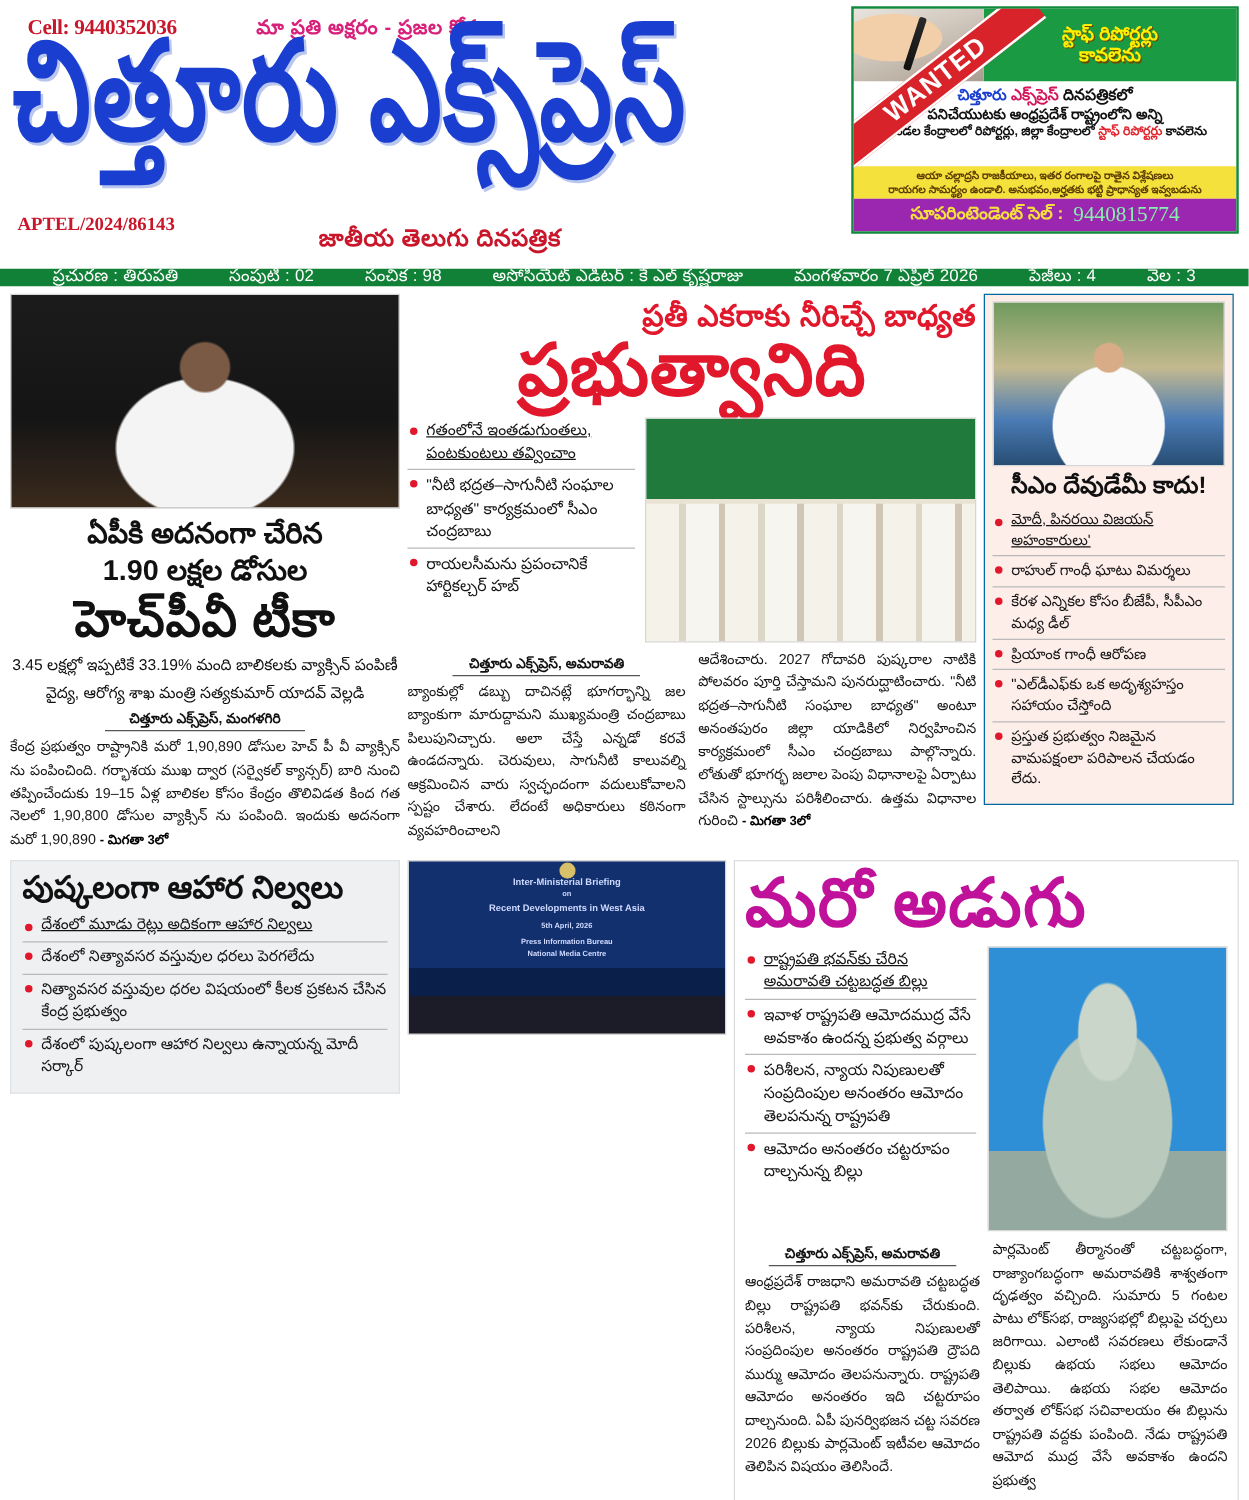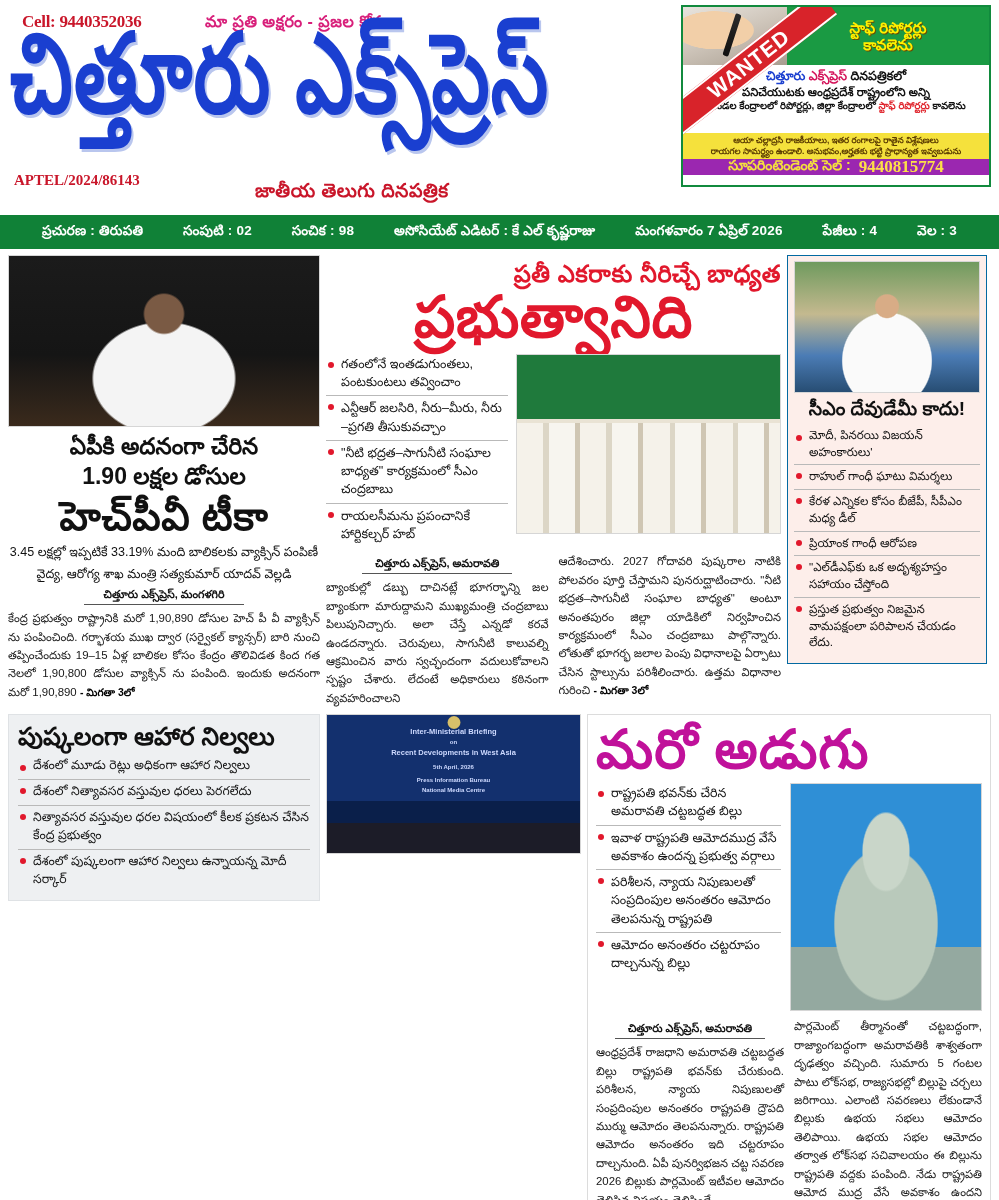--- a/index.html
+++ b/index.html
@@ -115,49 +115,49 @@
   .wa-l3 .red { color: #e0262e; }
   .wa-yellow {
     background: #f5e13c;
     padding: 2px 4px;
     font-size: 8.5px; font-weight: bold;
     color: #5a3b00; line-height: 1.3; text-align: center;
   }
   .wa-purple {
     background: #9b27b0;
     display: flex; align-items: center; justify-content: center;
-    gap: 8px; height: 16px;
+    gap: 8px; height: 26px;
   }
   .wa-purple .lab { color: #f5e13c; font-size: 14px; font-weight: bold; }
-  .wa-purple .num { color: #fde047; font-size: 17px; font-weight: bold;
+  .wa-purple .num { color: #86efac; font-size: 17px; font-weight: normal;
                     font-family: "Liberation Serif", serif; }
   .wanted-ribbon {
     position: absolute;
     left: -34px; top: 42px;
     width: 200px; height: 30px;
     background: #d8232a;
     color: #fff;
     font-family: "Liberation Sans", sans-serif;
     font-weight: bold; font-size: 21px;
     letter-spacing: 1px;
     display: flex; align-items: center; justify-content: center;
     transform: rotate(-38deg);
     border-top: 2px solid #fff; border-bottom: 2px solid #fff;
   }
 
   
   .info-bar {
-    height: 34px;
+    height: 14px;
     background: #108137;
     color: #ffffff;
     display: flex;
     align-items: center;
     justify-content: space-around;
     font-size: 13.5px;
-    font-weight: bold;
+    font-weight: normal;
     padding: 0 22px;
     letter-spacing: 0.2px;
   }
 
   
   .page { padding: 6px 8px 0 8px; }
   .row1 { display: flex; gap: 6px; }
   .col-left  { width: 312px; }
   .col-mid   { width: 455px; }
   .col-right { width: 200px; }
@@ -265,21 +265,21 @@
   ul.bullets li {
     position: relative;
     padding-left: 15px;
     font-size: 12.6px;
     line-height: 1.45;
     color: #141414;
     margin-bottom: 4px;
     border-top: 1px solid #b9b9b9;
     padding-top: 3px;
   }
-  ul.bullets li:first-child { border-top: none; padding-top: 0; }
+  ul.bullets li:first-child { border-top: none; padding-top: 0; text-decoration: underline; }
   ul.bullets li::before {
     content: "";
     position: absolute; left: 2px; top: 8px;
     width: 6px; height: 6px; border-radius: 50%;
     background: #e1182c;
   }
   ul.bullets.first-noline li:first-child { padding-top: 1px; }
 
   
   .card-right {
@@ -387,21 +387,20 @@
     </div>
 
     <div class="col-mid">
       <div class="kicker-red">ప్రతీ ఎకరాకు నీరిచ్చే బాధ్యత</div>
       <div class="mega-red">ప్రభుత్వానిది</div>
 
       <div style="display:flex; gap:8px; margin-top:6px;">
         <div style="width:182px;">
           <ul class="bullets first-noline">
             <li>గతంలోనే ఇంతడుగుంతలు, పంటకుంటలు తవ్వించాం</li>
-            <li>ఎన్టీఆర్ జలసిరి, నీరు–మీరు, నీరు –ప్రగతి తీసుకువచ్చాం</li>
             <li>"నీటి భద్రత–సాగునీటి సంఘాల బాధ్యత" కార్యక్రమంలో సీఎం చంద్రబాబు</li>
             <li>రాయలసీమను ప్రపంచానికే హార్టికల్చర్ హబ్</li>
           </ul>
         </div>
         <div style="flex:1;">
           <div class="photo ph-stage"></div>
         </div>
       </div>
 
       <div class="two-col" style="margin-top:5px;">

